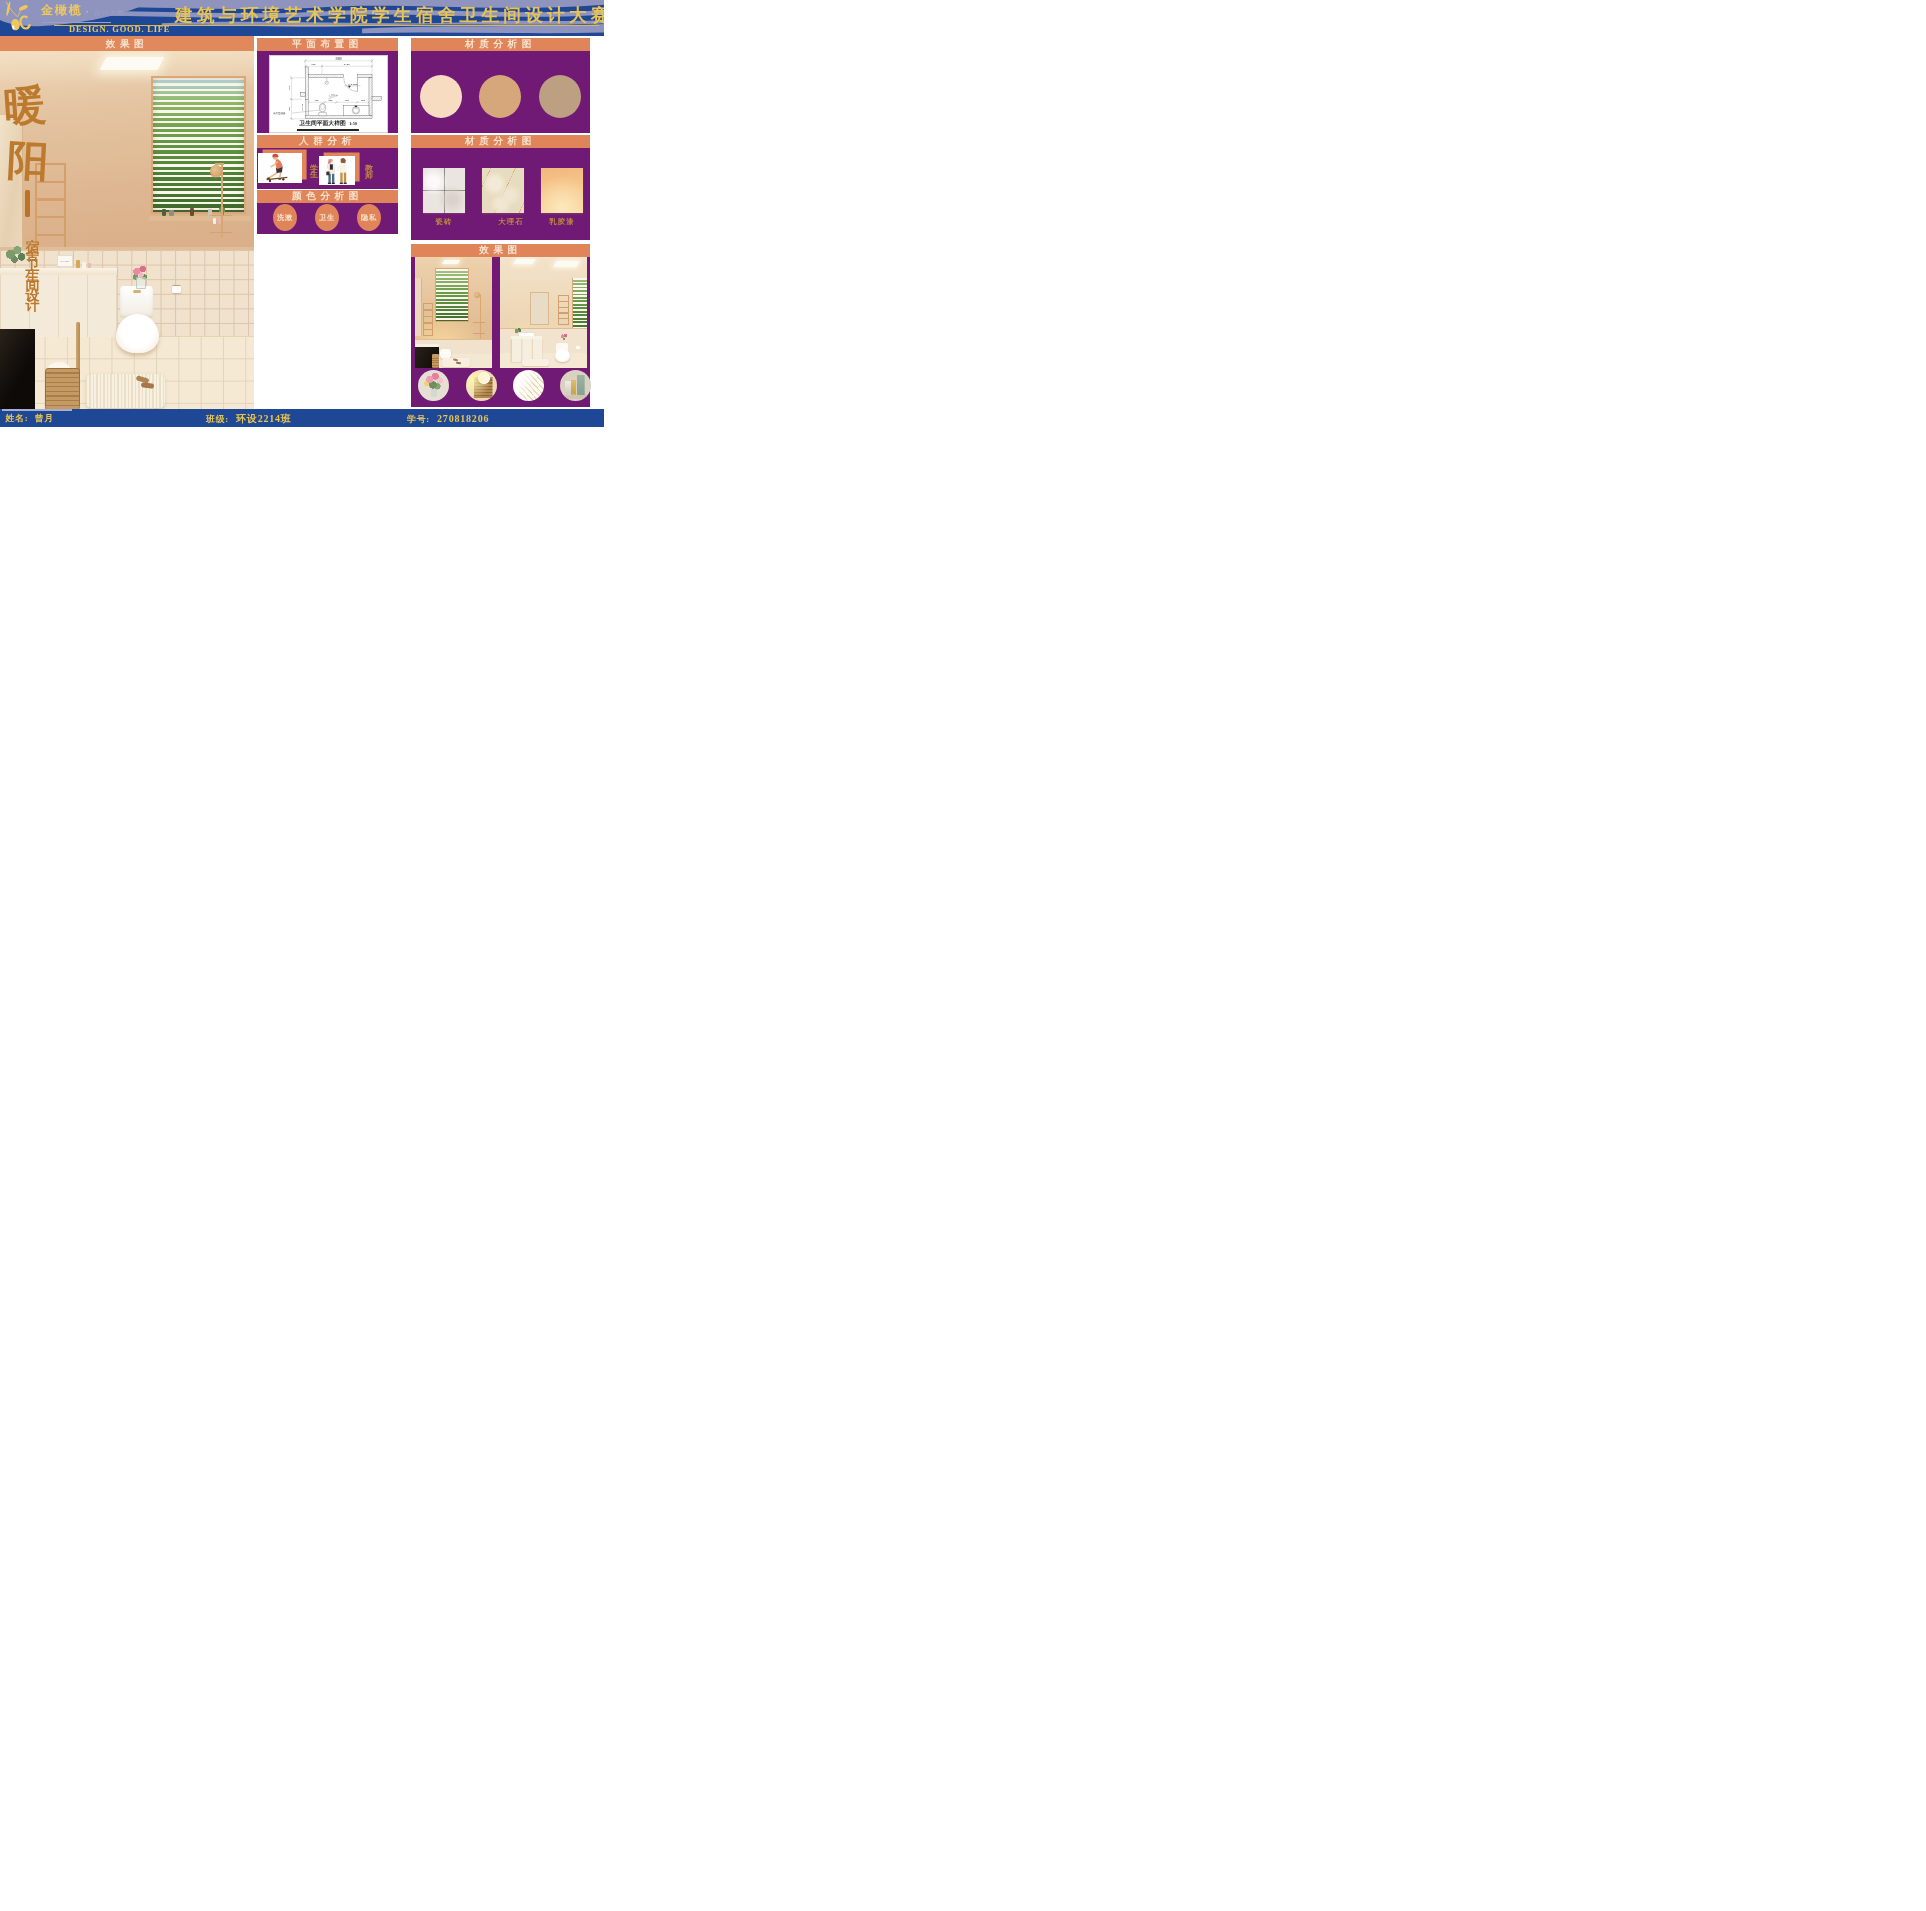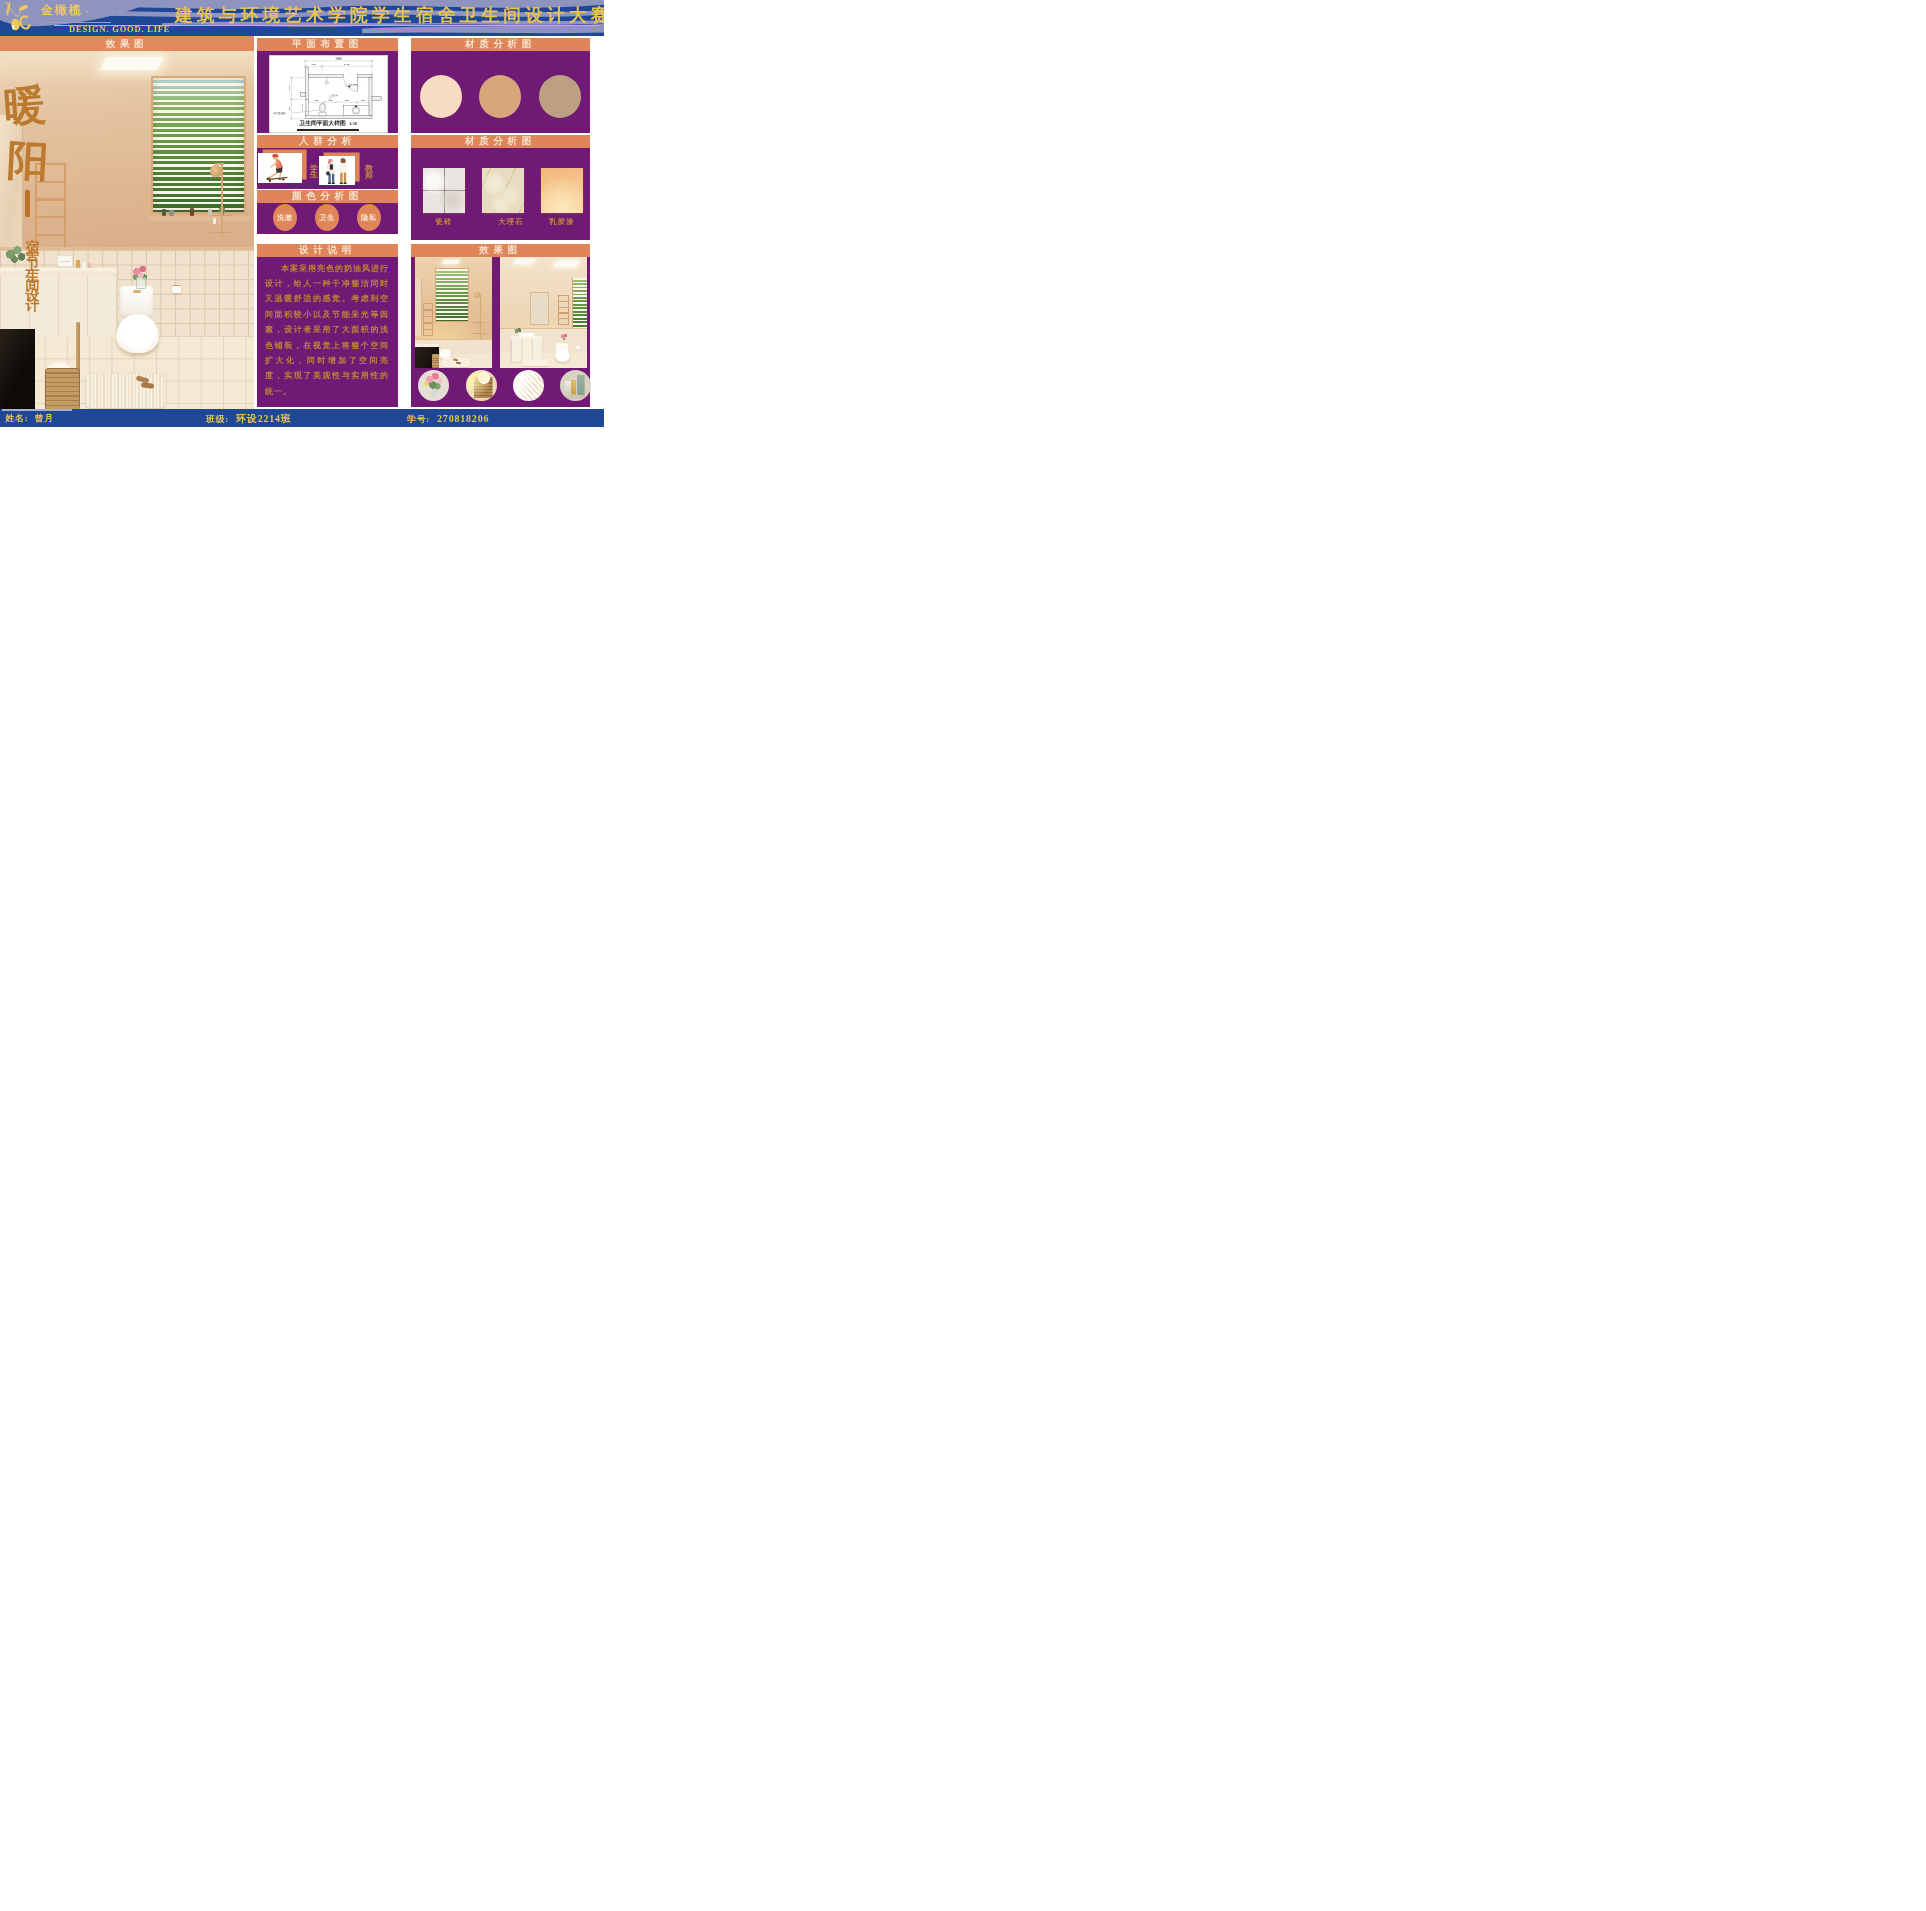--- a/index.html
+++ b/index.html
@@ -261,24 +261,20 @@
         <span>洗漱</span>
       </div>
     <div class="a demand-c" style="left:58px;top:14.3px;width:24px;height:27px;">
         <span>卫生</span>
       </div>
     <div class="a demand-c" style="left:100px;top:14.3px;width:24px;height:27px;">
         <span>隐私</span>
       </div>
   </section>
 
-  <section class="a panel" style="left:257px;top:244px;width:141px;height:163px;">
-    <div class="sec-h"><span>设计说明</span></div>
-    <p class="a desc-text" style="left:8px;top:16.6px;width:124px;margin:0;">本案采用亮色的奶油风进行设计，给人一种干净整洁同时又温暖舒适的感觉。考虑到空间面积较小以及节能采光等因素，设计者采用了大面积的浅色铺装，在视觉上将整个空间扩大化，同时增加了空间亮度，实现了美观性与实用性的统一。</p>
-  </section>
 
   <section class="a panel" style="left:411px;top:38px;width:179px;height:95px;">
     <div class="sec-h"><span>材质分析图</span></div>
     <i class="a" style="left: 8.5px; top: 37px; width: 42px; height: 43px; border-radius: 50%; background: rgb(248, 220, 194);"></i>
     <i class="a" style="left: 68px; top: 37px; width: 42px; height: 43px; border-radius: 50%; background: rgb(215, 167, 124);"></i>
     <i class="a" style="left: 128px; top: 37px; width: 42px; height: 43px; border-radius: 50%; background: rgb(189, 159, 130);"></i>
   </section>
 
   <section class="a panel" style="left:411px;top:135px;width:179px;height:105px;">
     <div class="sec-h"><span>材质分析图</span></div>

